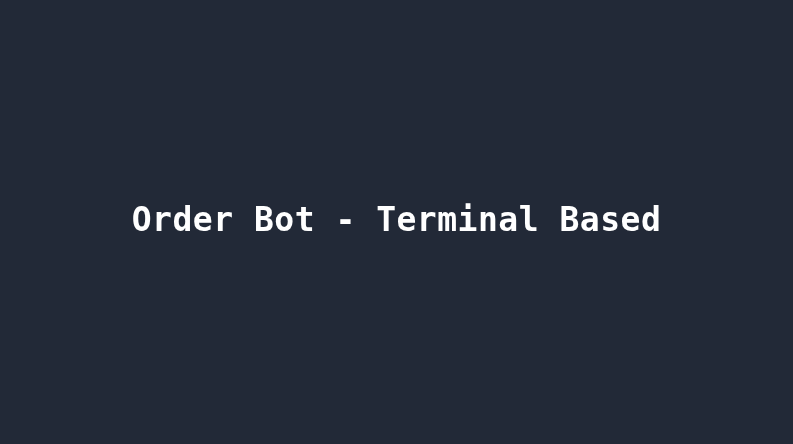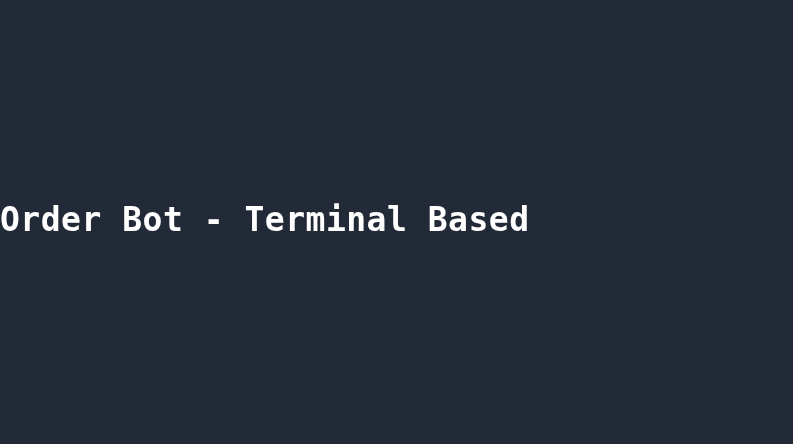--- a/index.html
+++ b/index.html
@@ -6,20 +6,21 @@
       margin: 0;
       padding: 0;
     }
     .screen {
       position: relative;
       width: 793px;
       height: 444px;
       overflow: hidden;
       display: flex;
       align-items: center;
+      justify-content: center;
       font-family: "DejaVu Sans Mono", "Liberation Mono", monospace;
     }
     .app-title {
       font-size: 33px;
       font-weight: bold;
       letter-spacing: 0.5px;
       white-space: nowrap;
       transform: translateY(-3px);
       -webkit-font-smoothing: antialiased;
     }

